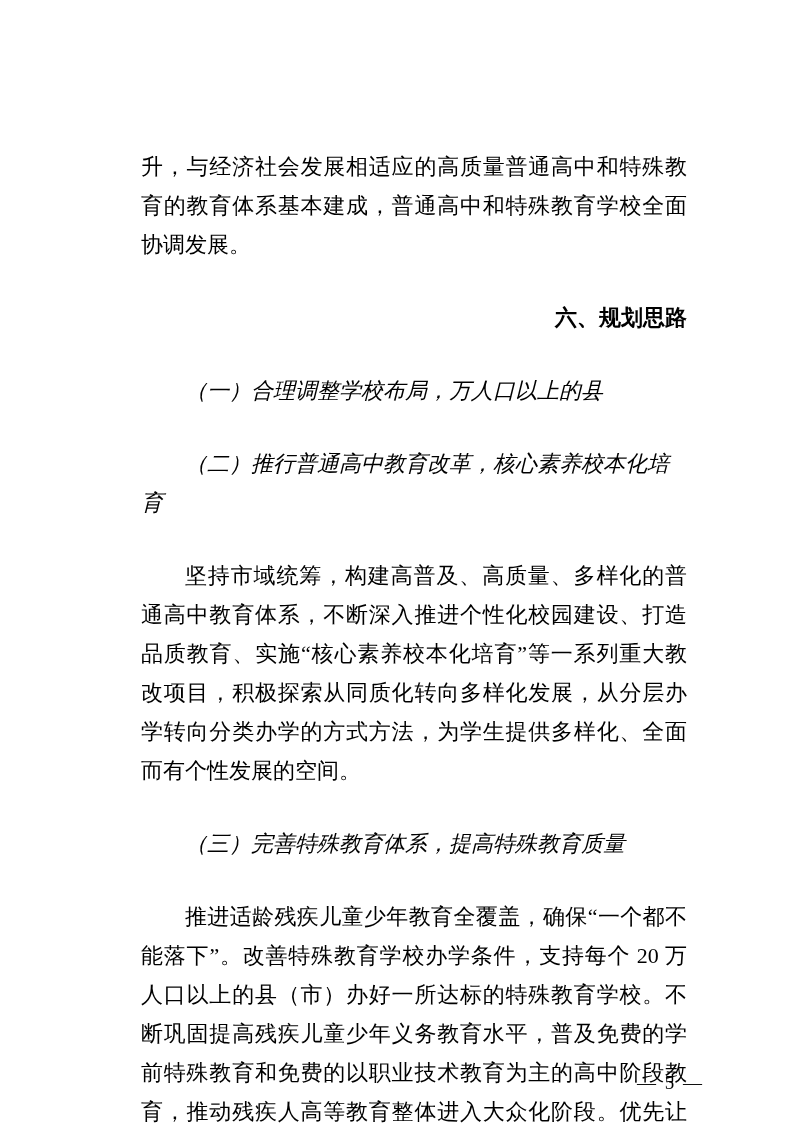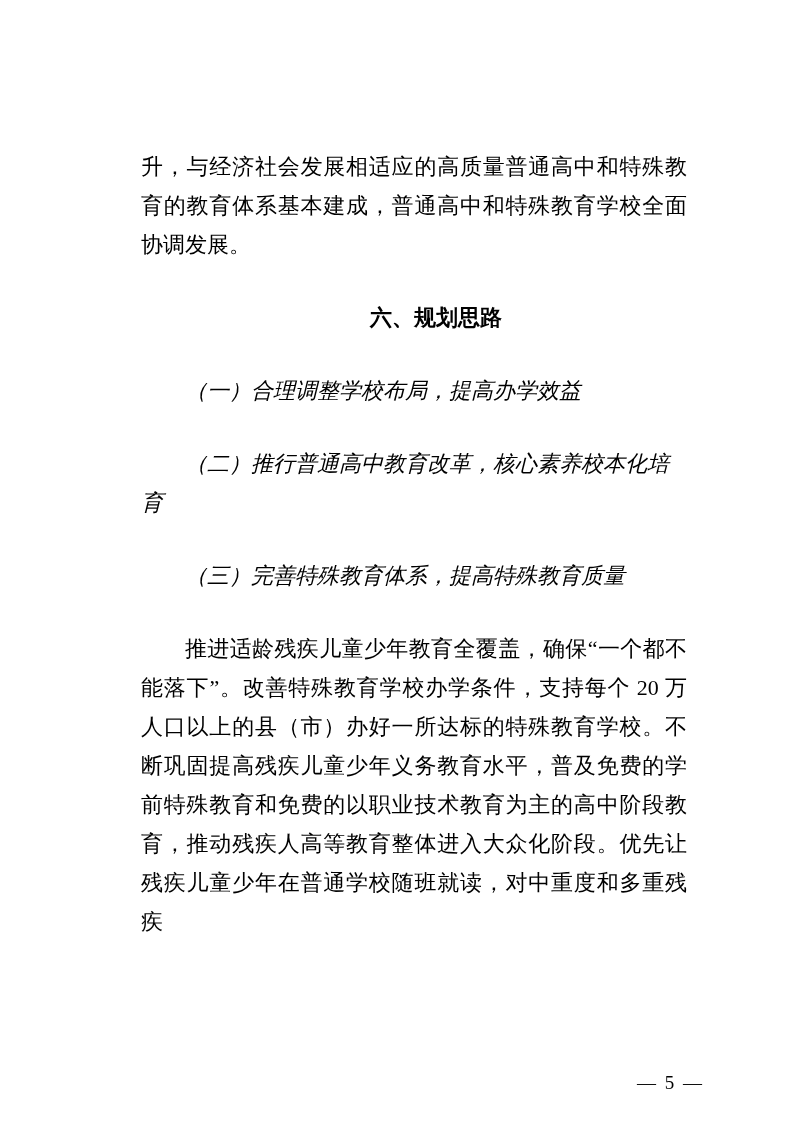--- a/index.html
+++ b/index.html
@@ -29,21 +29,21 @@
   .para {
     text-indent: 2em;
   }
   .para-noindent {
     text-indent: 0;
   }
   .heading {
     font-family: "Liberation Sans", "DejaVu Sans", sans-serif;
     font-weight: bold;
     text-indent: 2em;
-    text-align: center;
+    text-align: right;
   }
   .subheading {
     font-style: italic; 
     text-indent: 2em;
     text-align: left;
   }
   .footer-pagenum {
     position: absolute;
     top: 1036px;
     left: 90px;
@@ -55,20 +55,21 @@
     color: #000000;
   }
 </style>
 </head>
 <body>
 
 <div class="page">
   <div class="content">
     <p class="para-noindent">升，与经济社会发展相适应的高质量普通高中和特殊教育的教育体系基本建成，普通高中和特殊教育学校全面协调发展。</p>
     <p class="heading">六、规划思路</p>
-    <p class="subheading">（一）合理调整学校布局，提高办学效益</p>
+    <p class="subheading">（一）合理调整学校布局，万人口以上的县</p>
     <p class="subheading">（二）推行普通高中教育改革，核心素养校本化培育</p>
+    <p class="para">坚持市域统筹，构建高普及、高质量、多样化的普通高中教育体系，不断深入推进个性化校园建设、打造品质教育、实施“核心素养校本化培育”等一系列重大教改项目，积极探索从同质化转向多样化发展，从分层办学转向分类办学的方式方法，为学生提供多样化、全面而有个性发展的空间。</p>
     <p class="subheading">（三）完善特殊教育体系，提高特殊教育质量</p>
     <p class="para">推进适龄残疾儿童少年教育全覆盖，确保“一个都不能落下”。改善特殊教育学校办学条件，支持每个 20 万人口以上的县（市）办好一所达标的特殊教育学校。不断巩固提高残疾儿童少年义务教育水平，普及免费的学前特殊教育和免费的以职业技术教育为主的高中阶段教育，推动残疾人高等教育整体进入大众化阶段。优先让残疾儿童少年在普通学校随班就读，对中重度和多重残疾</p>
   </div>
 
   <div class="footer-pagenum">— 5 —</div>
 </div>
 
 </body></html>

